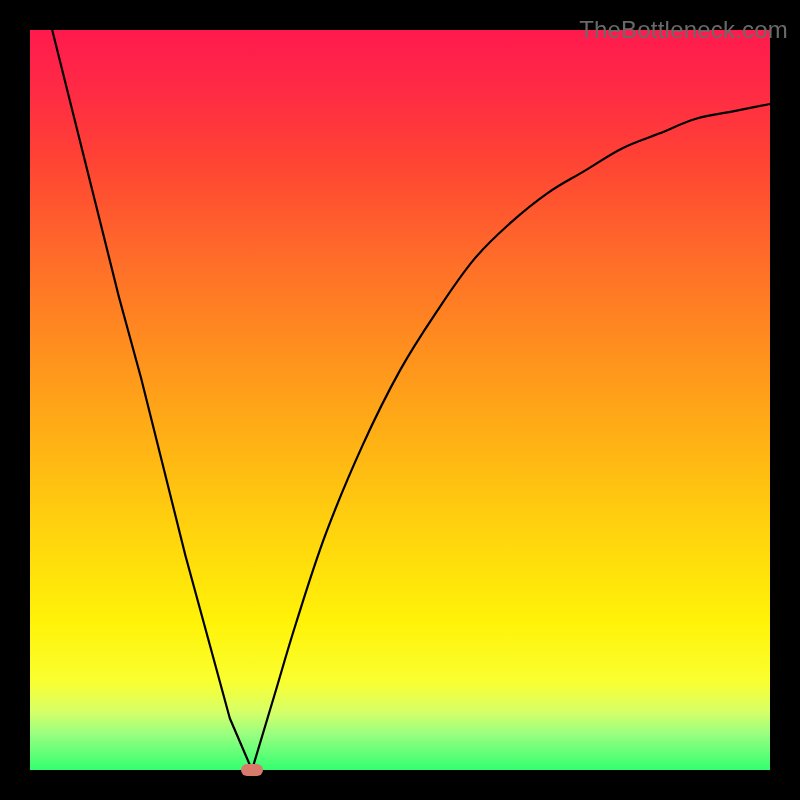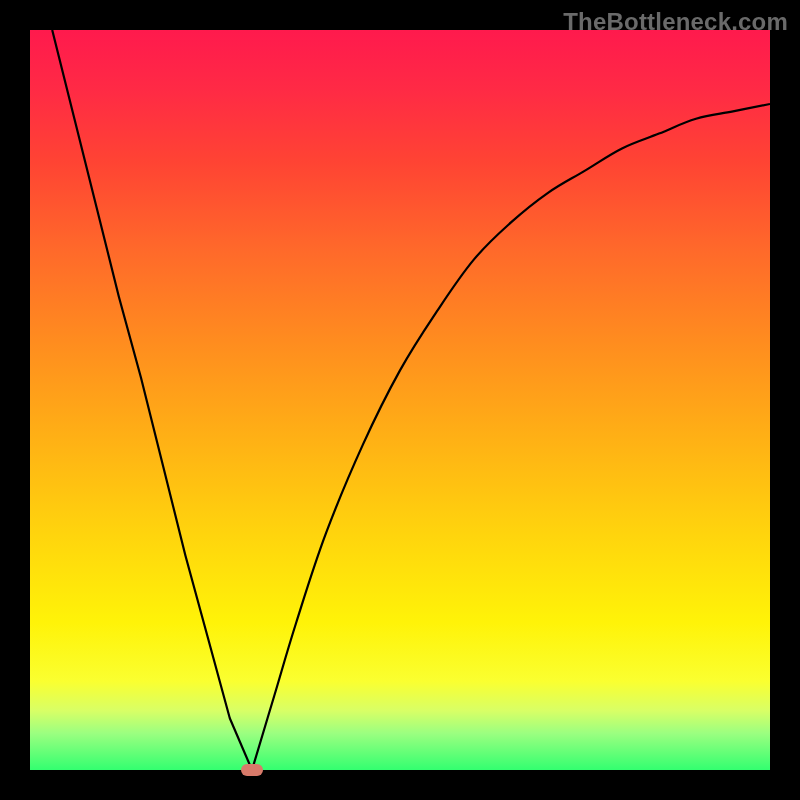--- a/index.html
+++ b/index.html
@@ -26,26 +26,26 @@
       #ffb015 55%,
       #ffd40d 68%,
       #fff308 80%,
       #faff30 88%,
       #d8ff66 92%,
       #9cff80 95%,
       #33ff70 100%);
   }
   .watermark {
     position: absolute;
-    top: 8px;
+    top: 16px;
     right: 12px;
     color: #6a6a6a;
     font-size: 24px;
     letter-spacing: 0.2px;
-    font-weight: 700;
+    font-weight: 400;
     z-index: 5;
   }
   svg.curve {
     position: absolute;
     left: 0;
     top: 0;
     width: 740px;
     height: 740px;
   }
   .marker {

